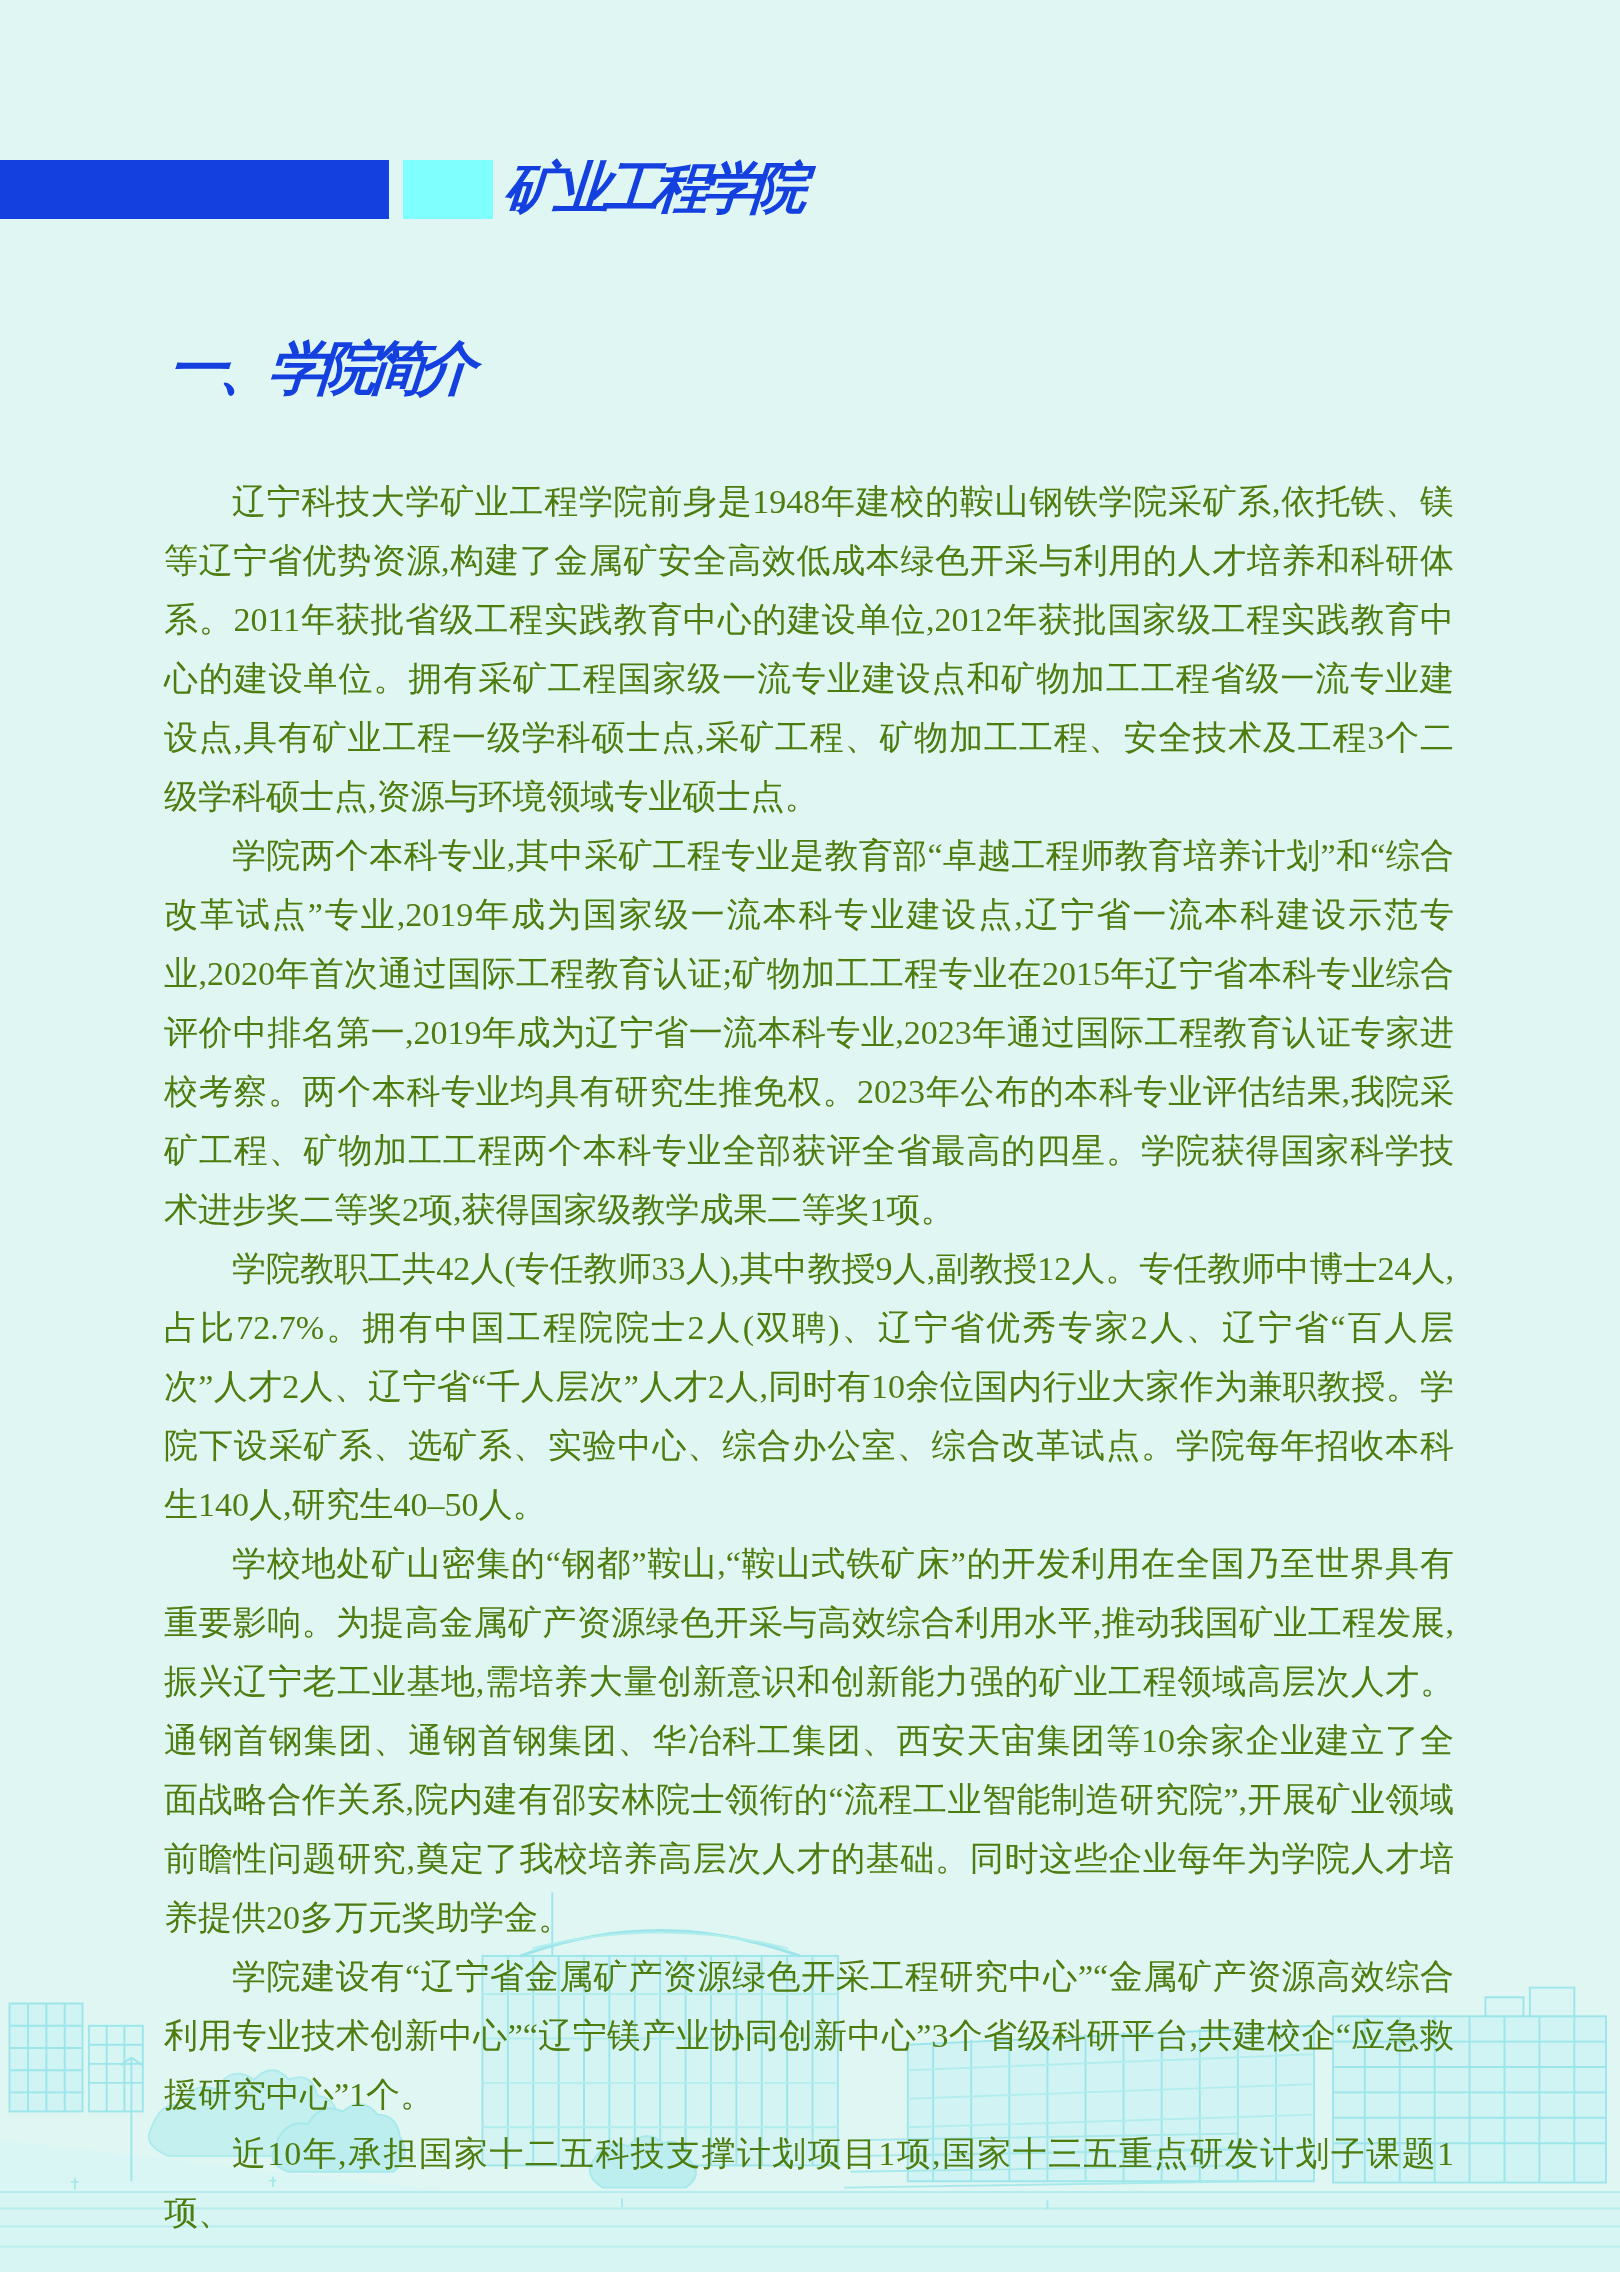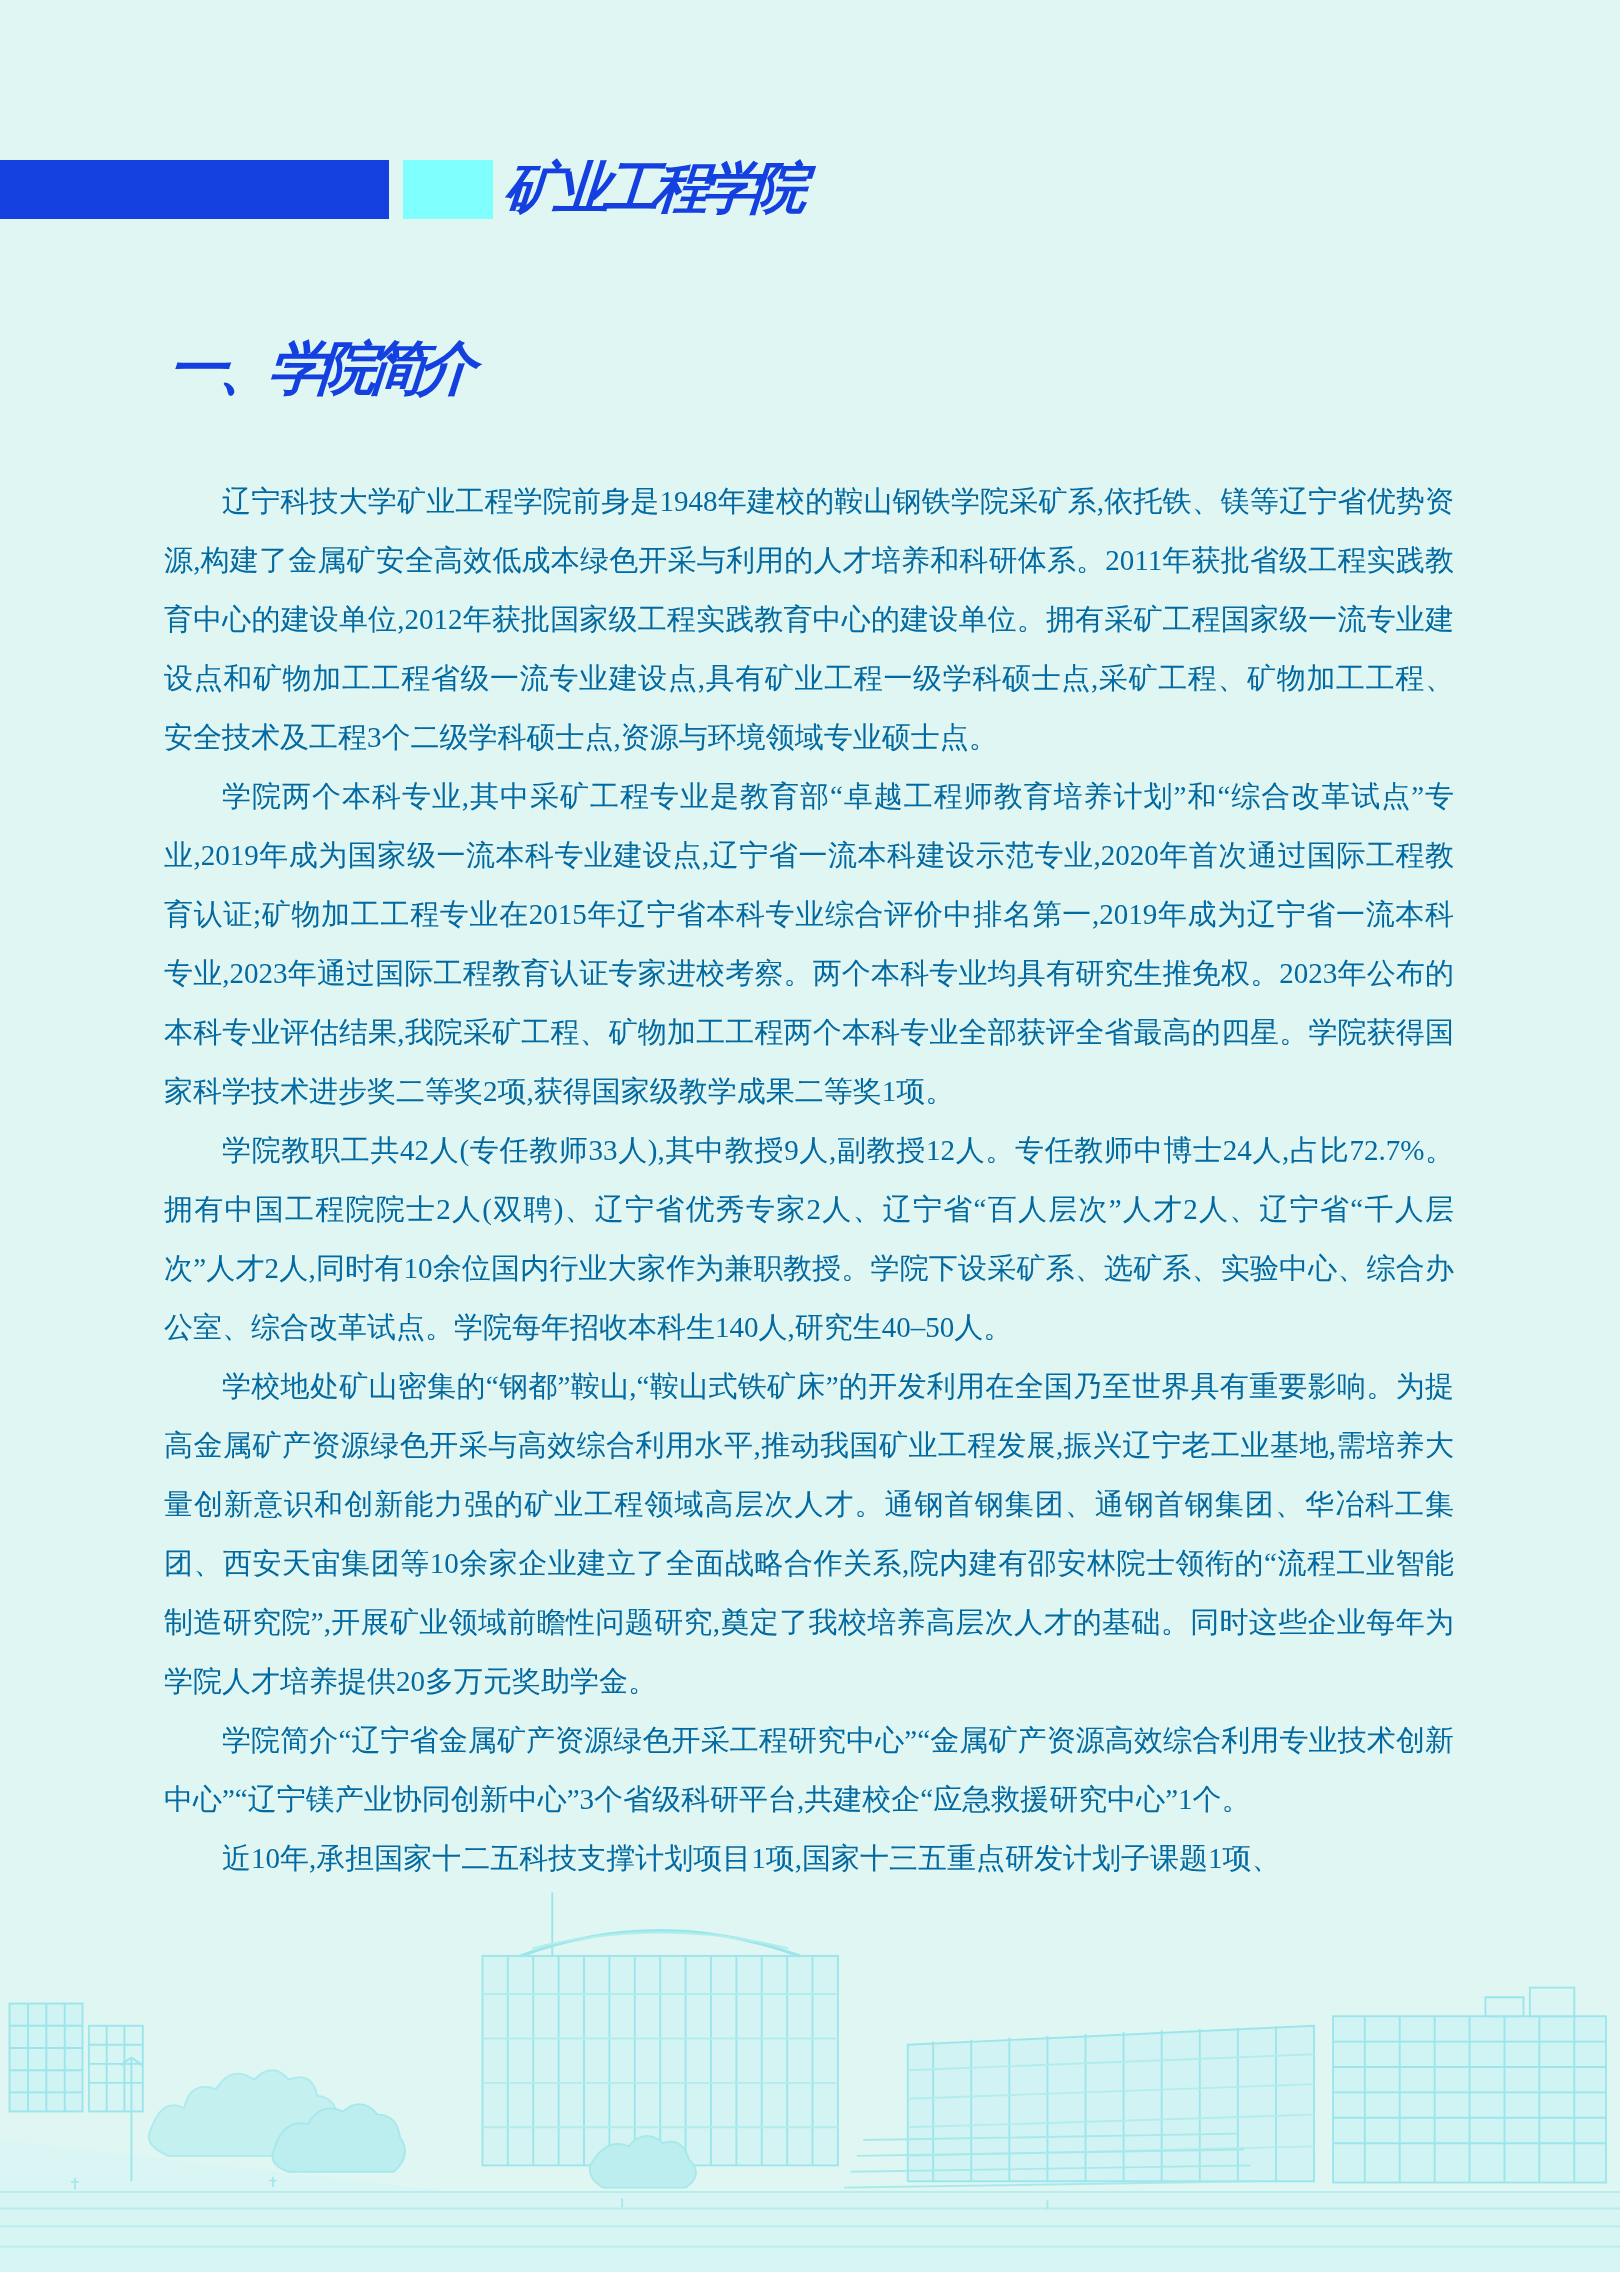--- a/index.html
+++ b/index.html
@@ -40,22 +40,22 @@
     font-style:italic; font-weight:bold;
     font-size:58px; letter-spacing:-0.14em;
     color:#1440e0;
     transform:skewX(-4deg);
     white-space:nowrap;
   }
   
   .body-text {
     position:absolute; left:164px; top:472px;
     width:1290px;
-    font-size:29px; line-height:59px;
-    color:#0369a1;
+    font-size:34px; line-height:59px;
+    color:#4d7c0f;
     text-align:justify;
     z-index:2;
   }
   .body-text p { margin:0; text-indent:2em; }
   
   .watermark {
     position:absolute; left:0; top:1835px;
     width:1620px; height:438px;
     z-index:1;
   }
@@ -110,18 +110,18 @@
   <div class="bar-cyan"></div>
   <div class="header-title">矿业工程学院</div>
 
   <h1 class="section-heading">一、学院简介</h1>
 
   <div class="body-text">
     <p>辽宁科技大学矿业工程学院前身是1948年建校的鞍山钢铁学院采矿系,依托铁、镁等辽宁省优势资源,构建了金属矿安全高效低成本绿色开采与利用的人才培养和科研体系。2011年获批省级工程实践教育中心的建设单位,2012年获批国家级工程实践教育中心的建设单位。拥有采矿工程国家级一流专业建设点和矿物加工工程省级一流专业建设点,具有矿业工程一级学科硕士点,采矿工程、矿物加工工程、安全技术及工程3个二级学科硕士点,资源与环境领域专业硕士点。</p>
     <p>学院两个本科专业,其中采矿工程专业是教育部“卓越工程师教育培养计划”和“综合改革试点”专业,2019年成为国家级一流本科专业建设点,辽宁省一流本科建设示范专业,2020年首次通过国际工程教育认证;矿物加工工程专业在2015年辽宁省本科专业综合评价中排名第一,2019年成为辽宁省一流本科专业,2023年通过国际工程教育认证专家进校考察。两个本科专业均具有研究生推免权。2023年公布的本科专业评估结果,我院采矿工程、矿物加工工程两个本科专业全部获评全省最高的四星。学院获得国家科学技术进步奖二等奖2项,获得国家级教学成果二等奖1项。</p>
     <p>学院教职工共42人(专任教师33人),其中教授9人,副教授12人。专任教师中博士24人,占比72.7%。拥有中国工程院院士2人(双聘)、辽宁省优秀专家2人、辽宁省“百人层次”人才2人、辽宁省“千人层次”人才2人,同时有10余位国内行业大家作为兼职教授。学院下设采矿系、选矿系、实验中心、综合办公室、综合改革试点。学院每年招收本科生140人,研究生40–50人。</p>
     <p>学校地处矿山密集的“钢都”鞍山,“鞍山式铁矿床”的开发利用在全国乃至世界具有重要影响。为提高金属矿产资源绿色开采与高效综合利用水平,推动我国矿业工程发展,振兴辽宁老工业基地,需培养大量创新意识和创新能力强的矿业工程领域高层次人才。通钢首钢集团、通钢首钢集团、华冶科工集团、西安天宙集团等10余家企业建立了全面战略合作关系,院内建有邵安林院士领衔的“流程工业智能制造研究院”,开展矿业领域前瞻性问题研究,奠定了我校培养高层次人才的基础。同时这些企业每年为学院人才培养提供20多万元奖助学金。</p>
-    <p>学院简介“辽宁省金属矿产资源绿色开采工程研究中心”“金属矿产资源高效综合利用专业技术创新中心”“辽宁镁产业协同创新中心”3个省级科研平台,共建校企“应急救援研究中心”1个。</p>
+    <p>学院建设有“辽宁省金属矿产资源绿色开采工程研究中心”“金属矿产资源高效综合利用专业技术创新中心”“辽宁镁产业协同创新中心”3个省级科研平台,共建校企“应急救援研究中心”1个。</p>
     <p>近10年,承担国家十二五科技支撑计划项目1项,国家十三五重点研发计划子课题1项、</p>
   </div>
 
 </div>
 
 
 </body></html>

